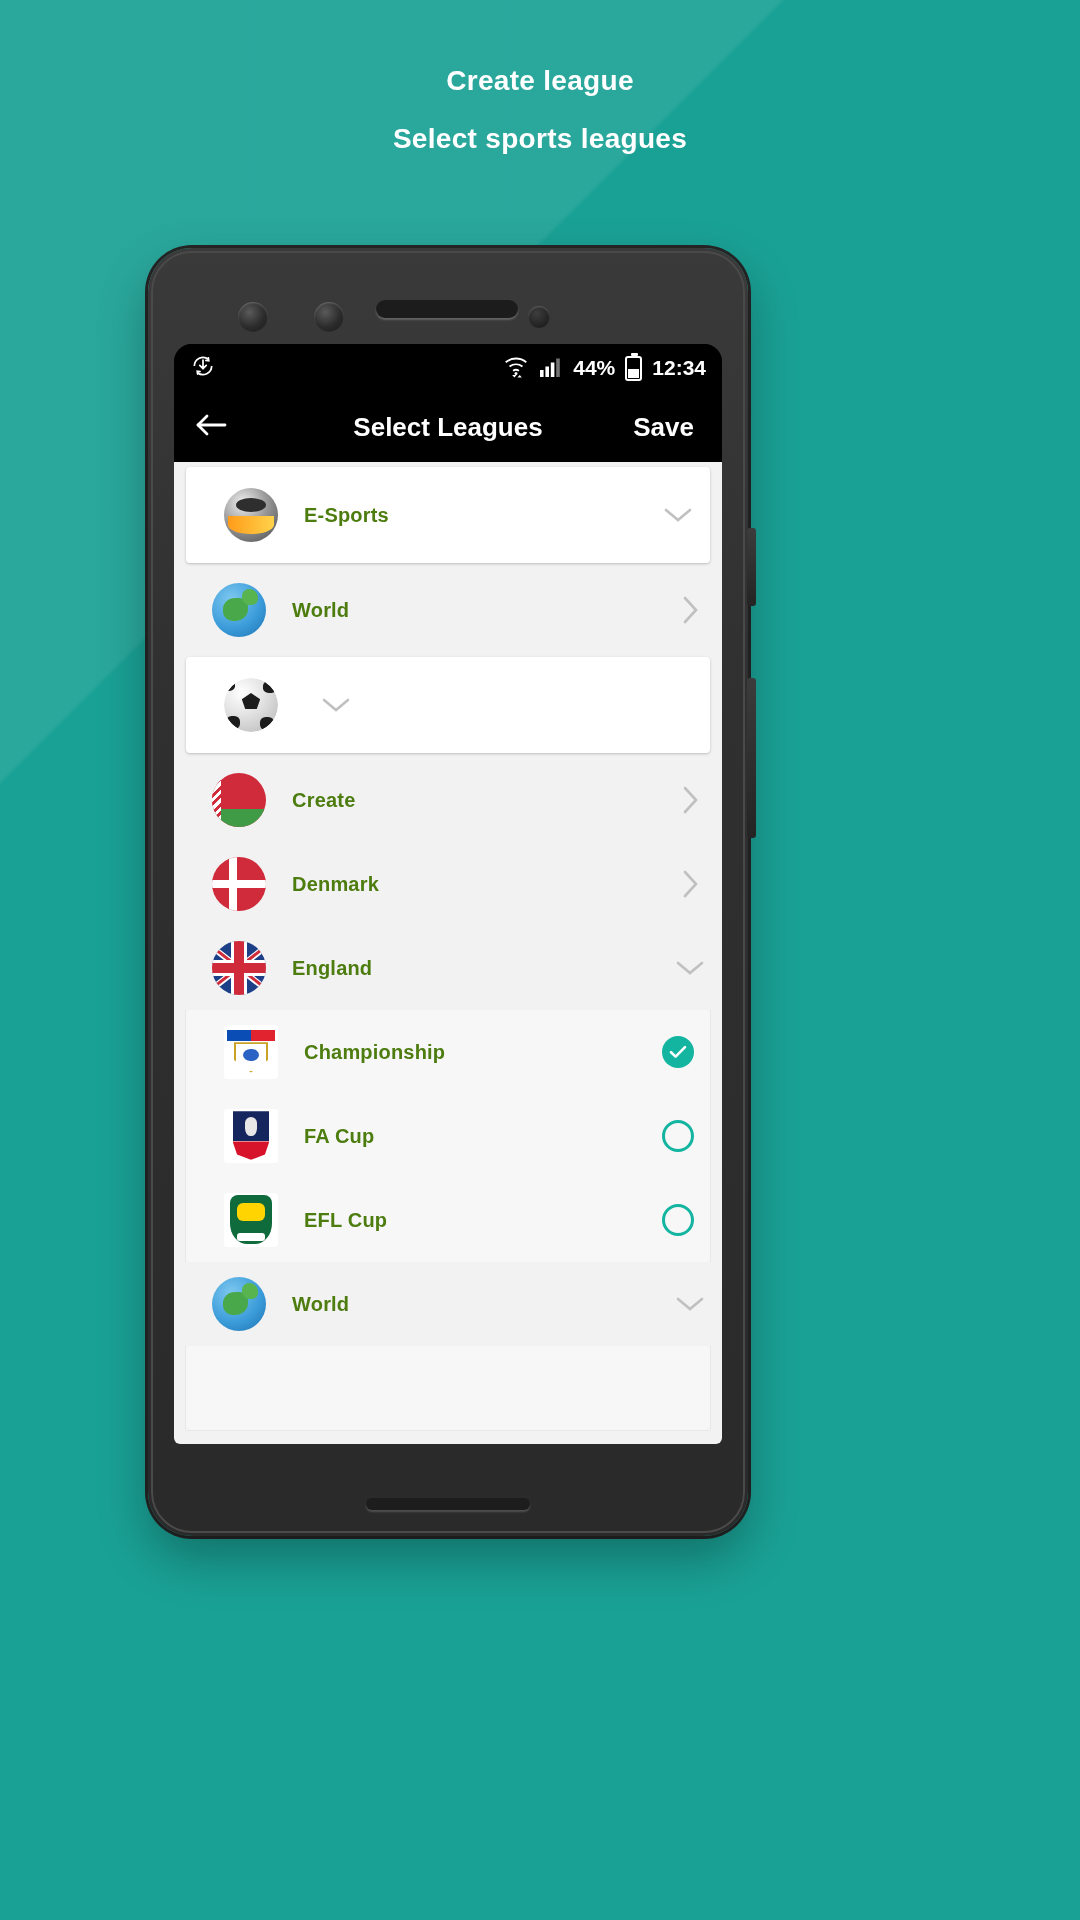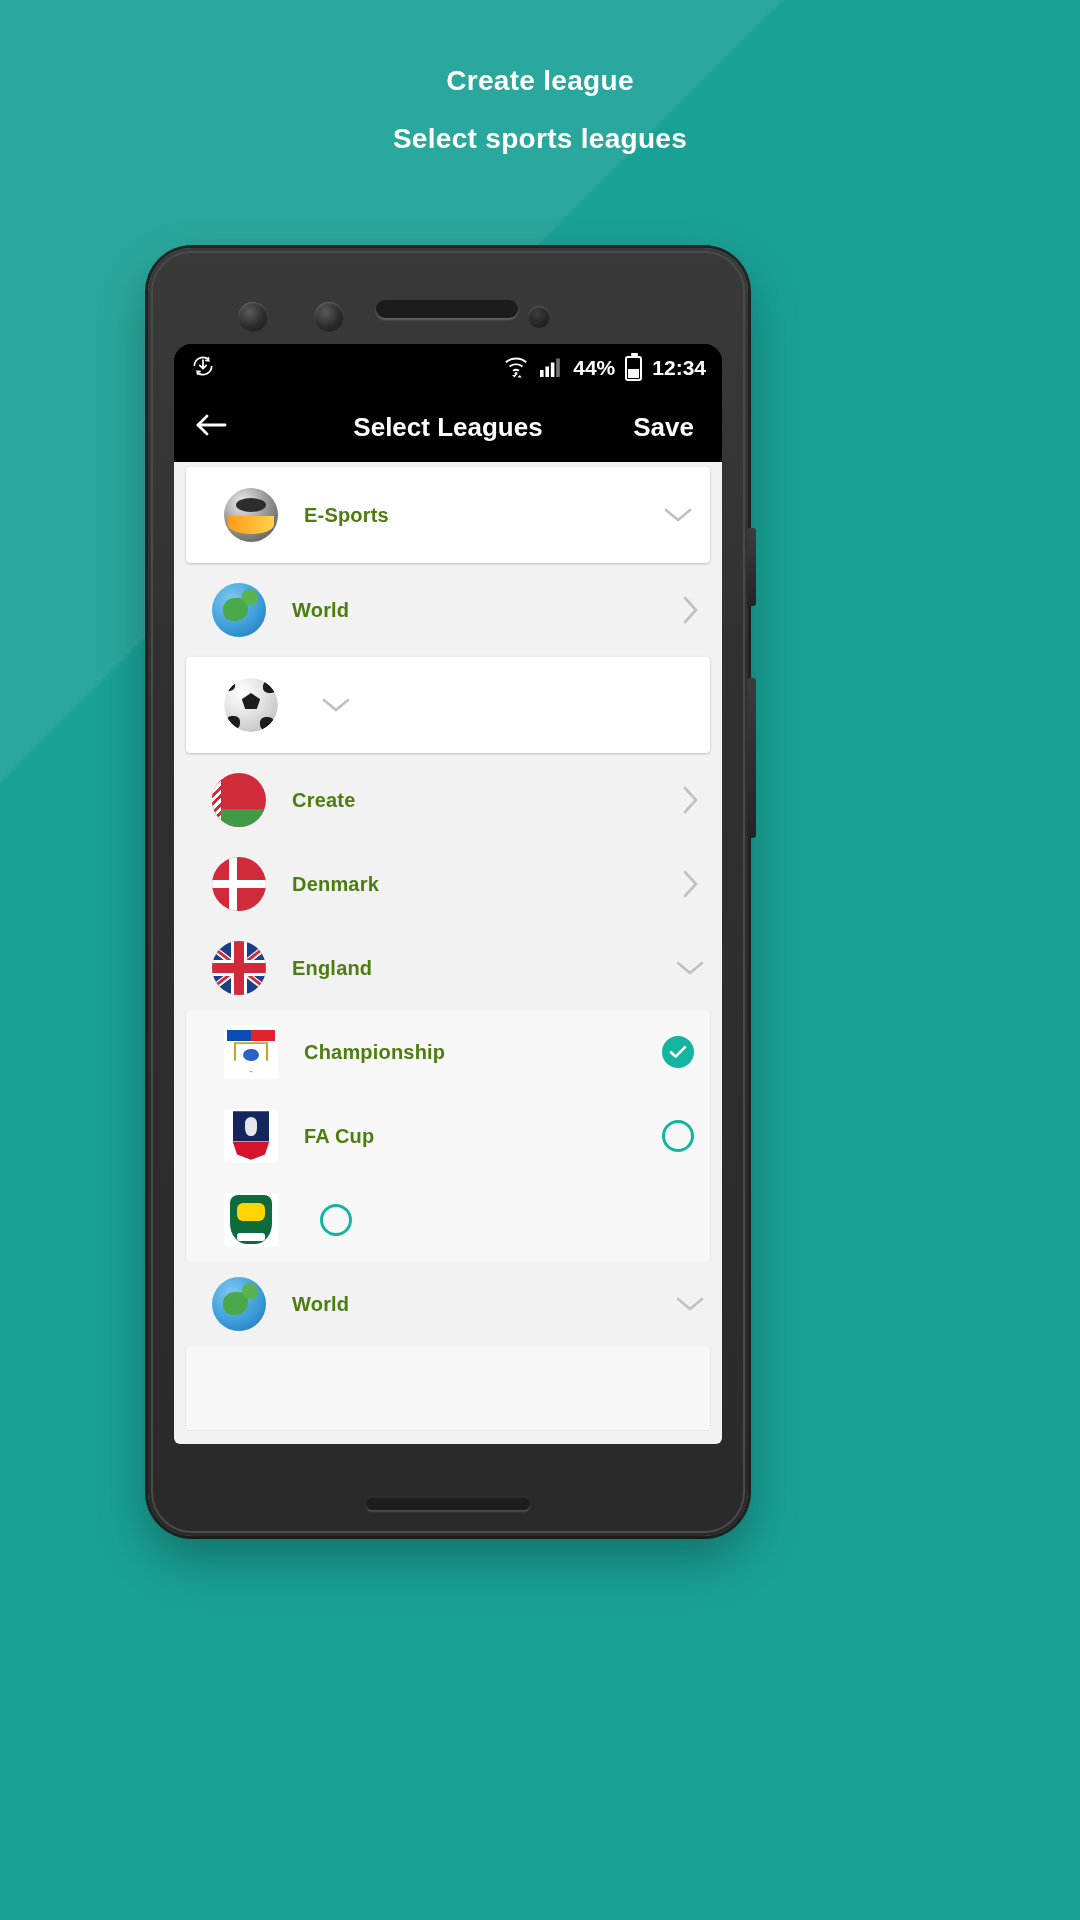--- a/index.html
+++ b/index.html
@@ -499,20 +499,21 @@
         </div>
 
         <div class="row">
           <div class="ico square">
             <div class="l-efl2">
                 <span class="shield"></span>
                 <span class="cara"></span>
                 <span class="base"></span>
               </div>
           </div>
+          <div class="label">EFL Cup</div>
           <div class="chk">
             <span class="chk-off"></span>
           </div>
         </div>
 
       </div>
 
       <div class="row plain">
         <div class="ico">
             <div class="f-world"></div>

